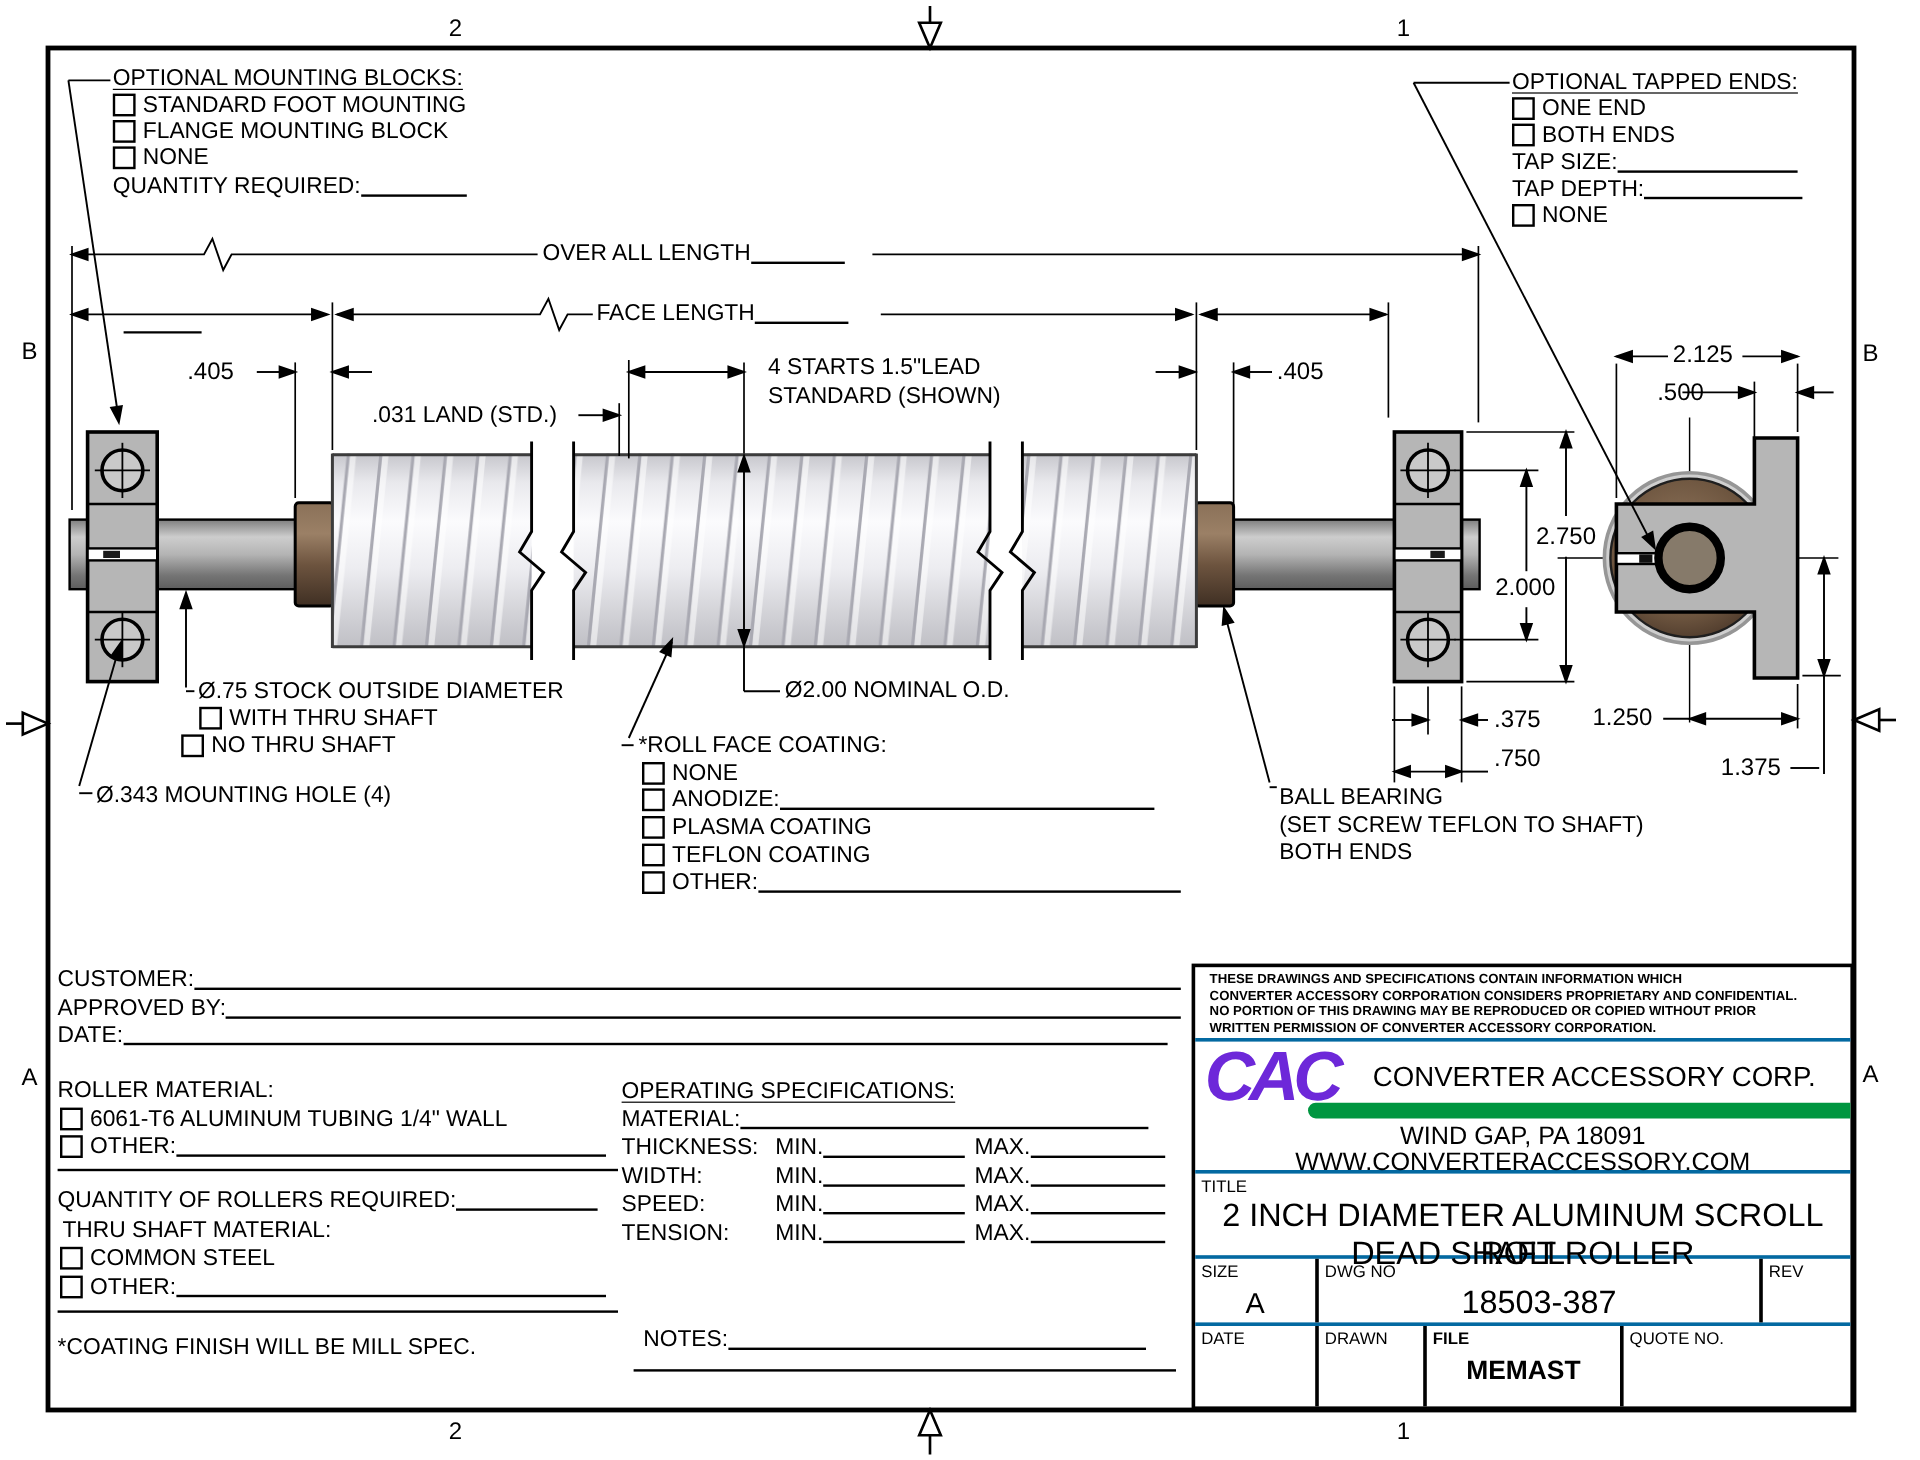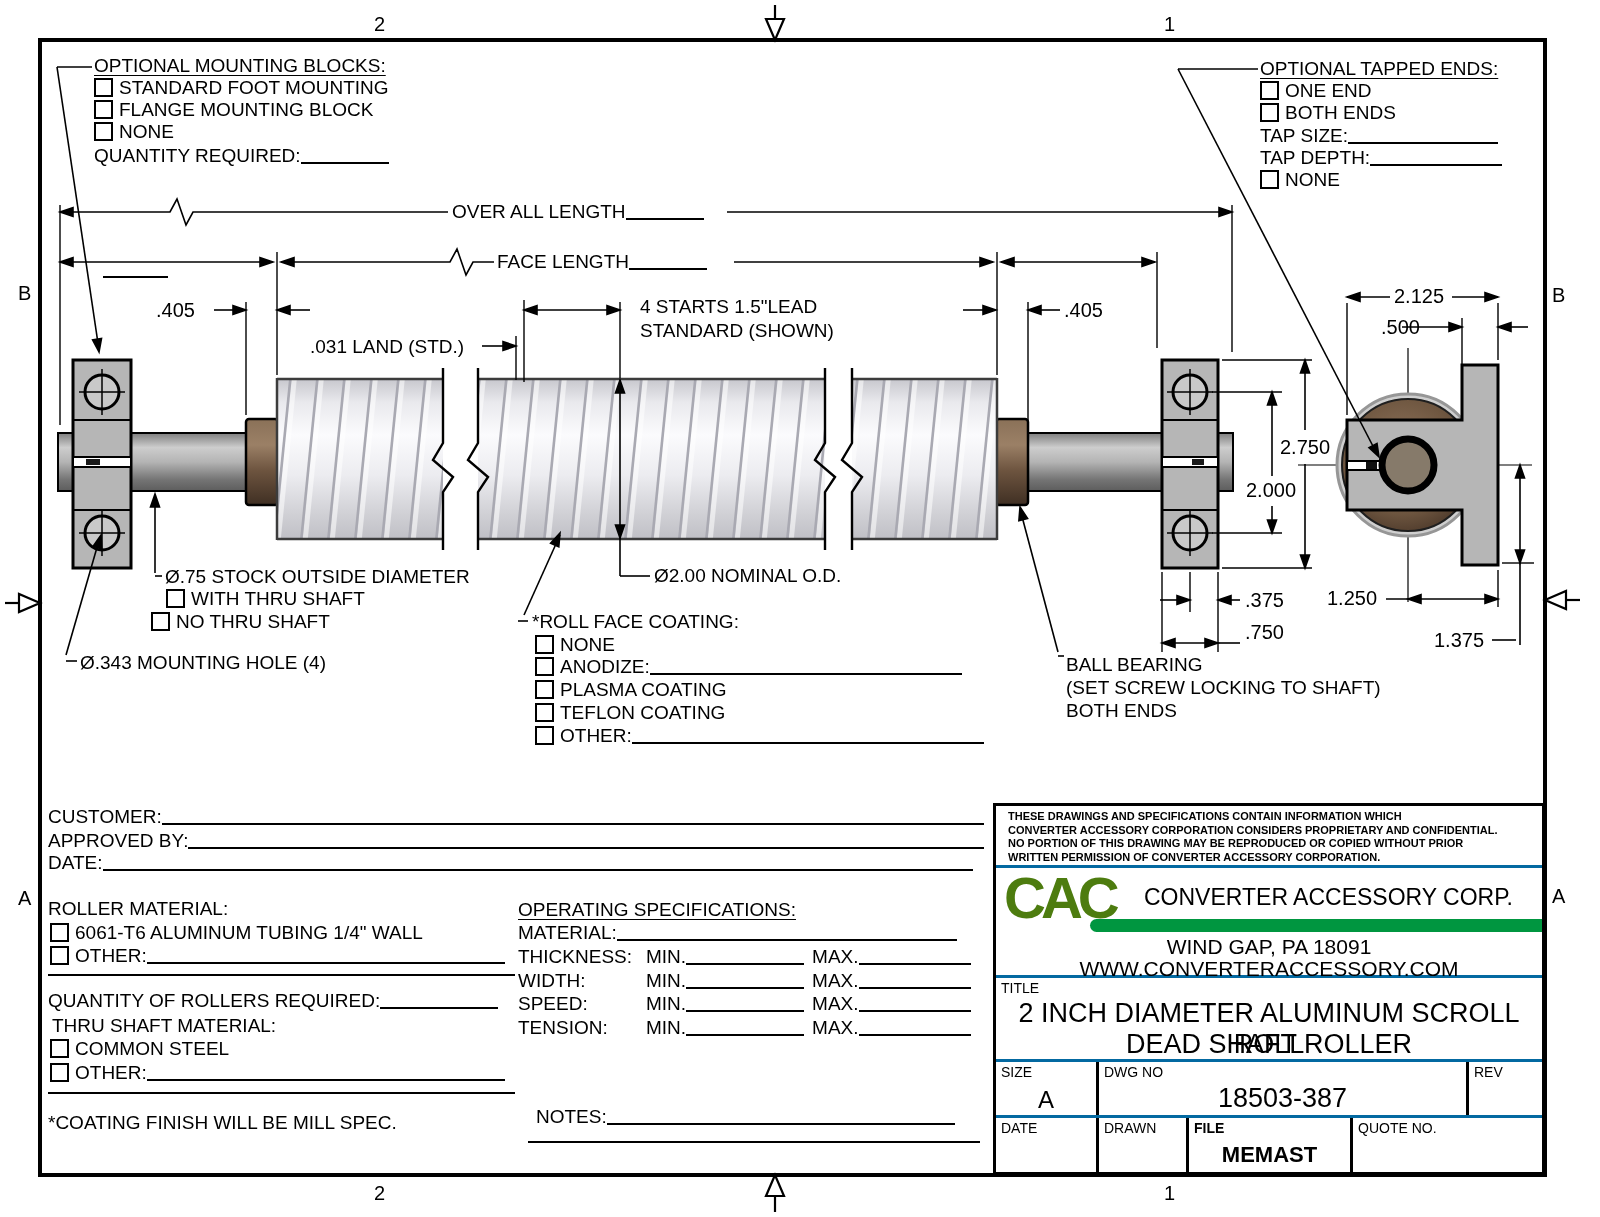--- a/index.html
+++ b/index.html
@@ -14,28 +14,28 @@
   .bl{display:inline-block;border-bottom:2px solid #000;height:15px;}
   .ul{text-decoration:underline;text-underline-offset:3px;}
   .rule{position:absolute;height:2px;background:#000;}
   .zone{position:absolute;font-size:20px;}
   
   #tblock{position:absolute;left:993px;top:803px;width:552px;height:372px;
           border:3px solid #000;box-sizing:border-box;display:flex;flex-direction:column;}
   .tb-row{position:relative;box-sizing:border-box;border-bottom:3px solid #0369a1;}
   #tb-notice{height:62px;padding:4px 6px 0 12px;font-size:11px;font-weight:bold;line-height:13.5px;}
   #tb-logo{height:110px;}
-  #cac-logo{position:absolute;left:8px;top:-4px;font-size:58px;font-weight:900;color:#4d7c0f;
-            letter-spacing:-5px;}
+  #cac-logo{position:absolute;left:8px;top:-4px;font-size:58px;font-weight:900;color:#6d28d9;
+            letter-spacing:-5px;font-style:italic;}
   #cac-bar{position:absolute;left:94px;top:51px;right:0;height:13px;background:#009640;
            border-radius:8px 0 0 8px;}
   #tb-company{position:absolute;left:148px;top:16px;font-size:23px;}
   #tb-city{position:absolute;left:0;right:0;top:67px;text-align:center;font-size:21px;}
   #tb-web{position:absolute;left:0;right:0;top:89px;text-align:center;font-size:21px;}
-  #tb-title{height:84px;padding-left:36px;}
+  #tb-title{height:71px;padding-left:36px;}
   .tb-tag{position:absolute;left:5px;top:2px;font-size:14px;}
   #tb-title-1{position:absolute;left:0;right:0;top:20px;text-align:center;font-size:27px;}
   #tb-title-2{position:absolute;left:0;right:0;top:51px;text-align:center;font-size:27px;}
   #tb-size-row{height:56px;display:flex;}
   #tb-date-row{height:54px;display:flex;border-bottom:none;flex:1;}
   .tb-cell{position:relative;box-sizing:border-box;border-right:3px solid #000;height:100%;}
   .tb-cell:last-child{border-right:none;}
   .tb-val{position:absolute;left:0;right:0;top:24px;text-align:center;font-size:24px;}
 </style>
 </head>
@@ -387,21 +387,21 @@
   <span class="cb"></span>
   <span>TEFLON COATING</span>
 </div>
 <div class="row" style="left:535px;top:725px;">
   <span class="cb"></span>
   <span>OTHER:</span>
   <span class="bl" style="width:352px;"></span>
 </div>
 
 <div class="lbl" style="left:1066px;top:654px;">BALL BEARING</div>
-<div class="lbl" style="left:1066px;top:677px;">(SET SCREW LOCKING TO SHAFT)</div>
+<div class="lbl" style="left:1066px;top:677px;">(SET SCREW TEFLON TO SHAFT)</div>
 <div class="lbl" style="left:1066px;top:700px;">BOTH ENDS</div>
 
 <div class="dim" style="left:1394px;top:285px;">2.125</div>
 <div class="dim" style="left:1345px;top:316px;margin-left:36px;">.500</div>
 <div class="dim wbg" style="left:1277px;top:436px;">2.750</div>
 <div class="dim wbg" style="left:1243px;top:479px;">2.000</div>
 <div class="dim" style="left:1245px;top:589px;">.375</div>
 <div class="dim" style="left:1245px;top:621px;">.750</div>
 <div class="dim" style="left:1327px;top:587px;">1.250</div>
 <div class="dim" style="left:1434px;top:629px;">1.375</div>

